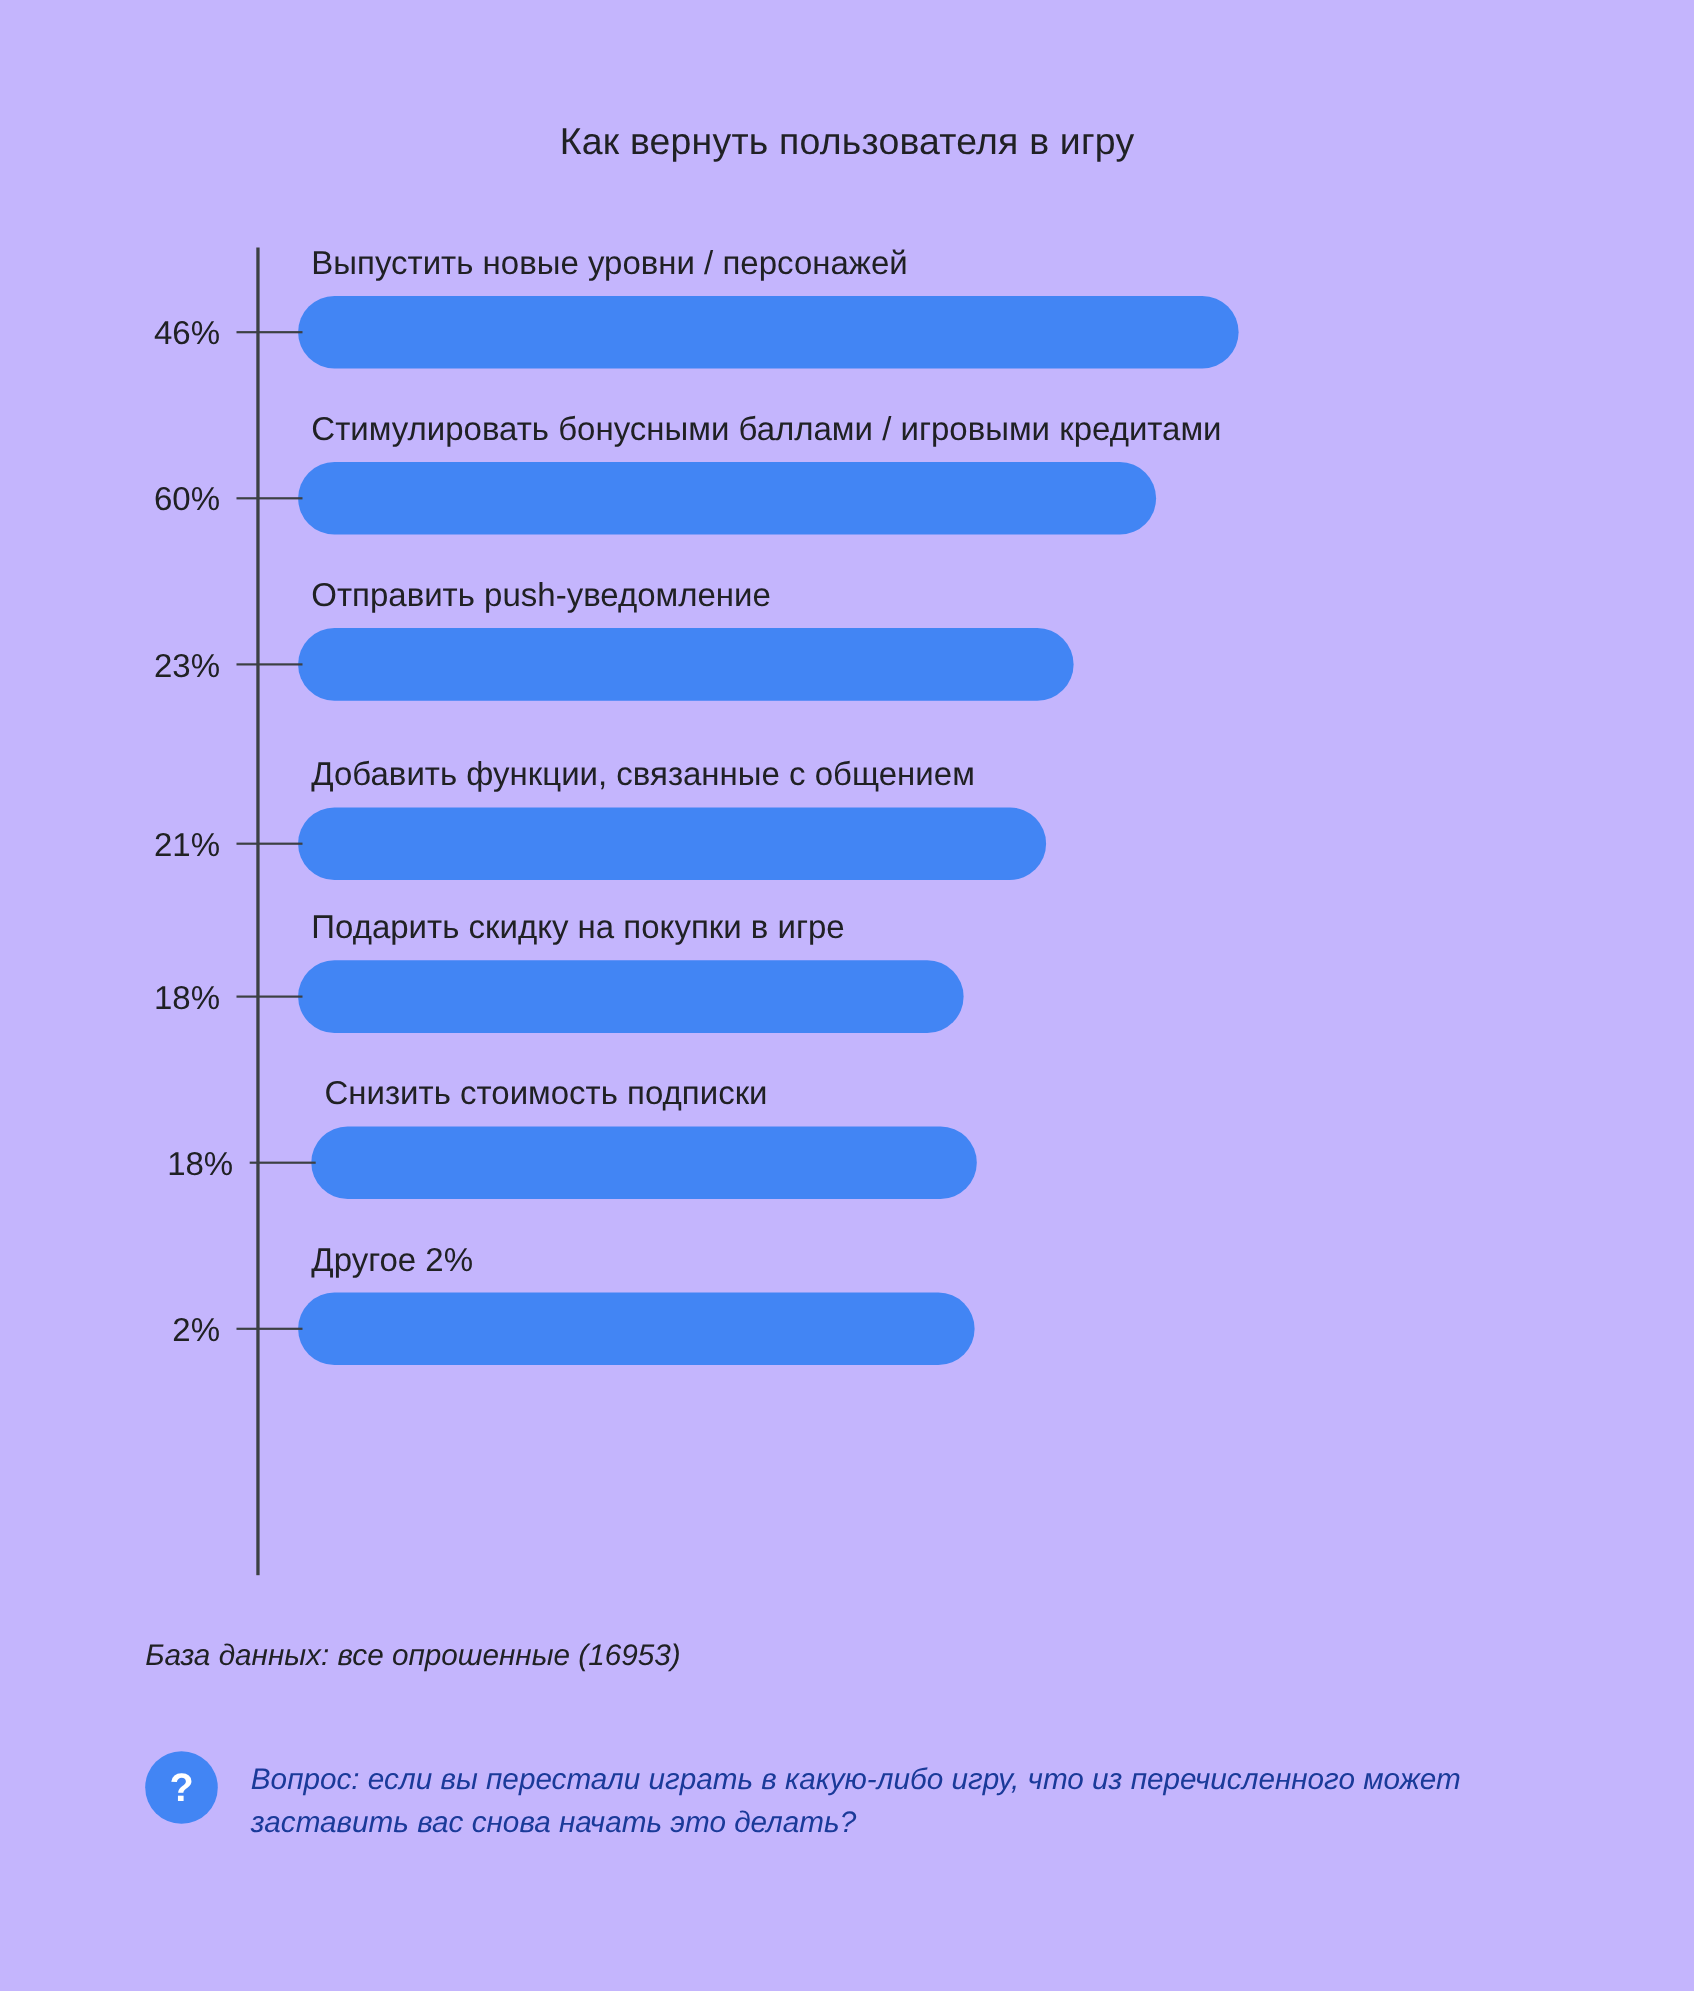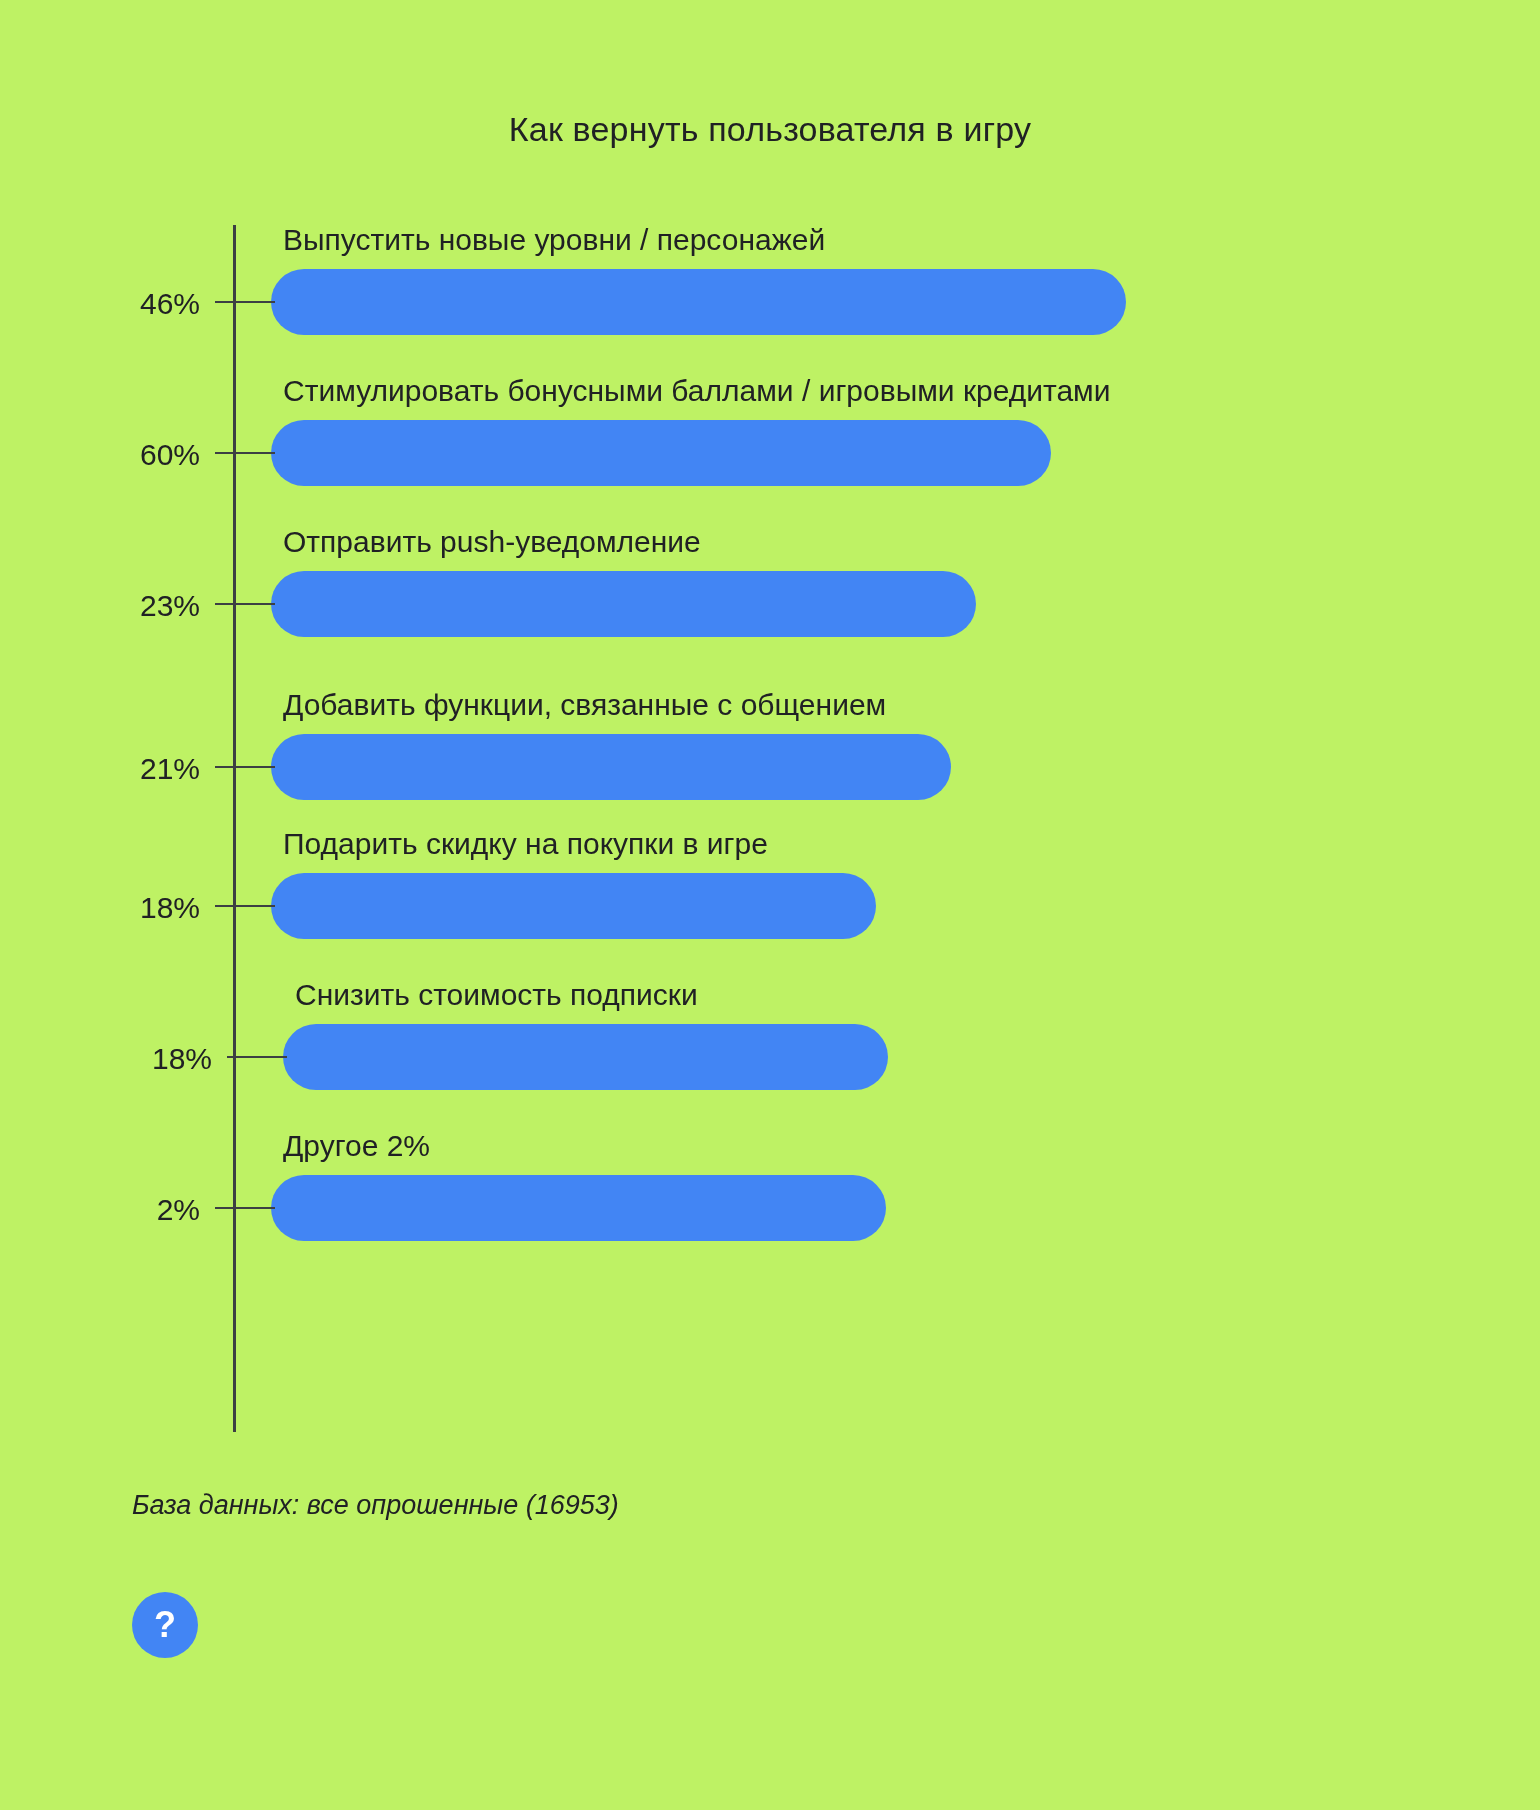--- a/index.html
+++ b/index.html
@@ -8,21 +8,21 @@
     width: 1540px;
     height: 1810px;
     background: #f0f0f0;
     font-family: "Liberation Sans", sans-serif;
   }
 
   .page {
     position: relative;
     width: 1540px;
     height: 1810px;
-    background: #bef264;
+    background: #c4b5fd;
     overflow: hidden;
   }
 
   
   .chart-title {
     position: absolute;
     top: 110px;
     left: 0;
     width: 1540px;
     text-align: center;
@@ -194,15 +194,16 @@
         <div class="row-bar" style="top: 44px; width: 615px; background: rgb(66, 133, 244);"></div>
         <div class="row-tick" style="top: 76px;"></div>
         <div class="row-value" style="top: 64px;">2%</div>
       </div>
     </div>
 
   <div class="basis-note">База данных: все опрошенные (16953)</div>
 
   <div class="question-block">
     <div class="question-icon">?</div>
+    <div class="question-text">Вопрос: если вы перестали играть в какую-либо игру, что из перечисленного может заставить вас снова начать это делать?</div>
   </div>
 
 </div>
 
 </body></html>

